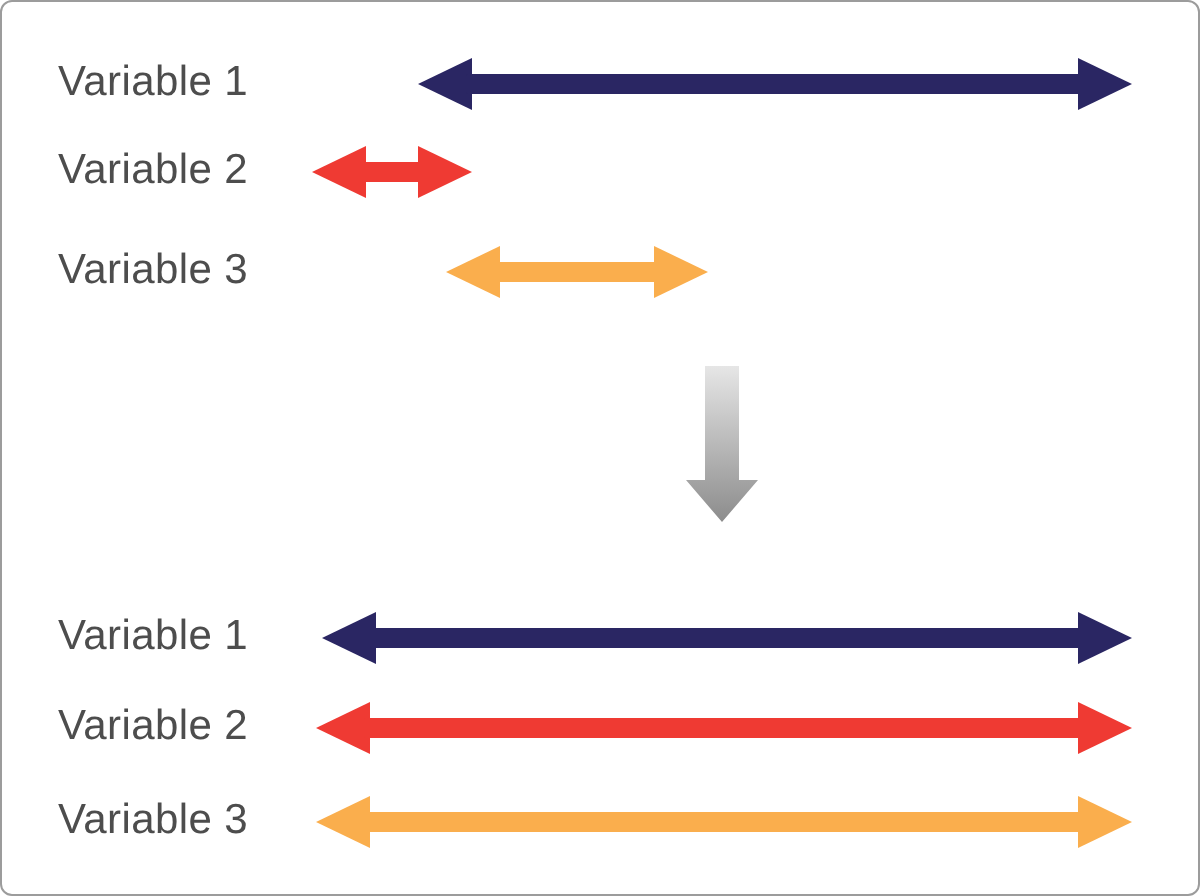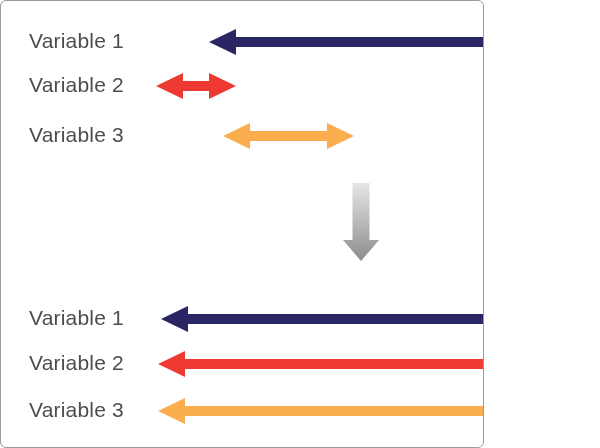--- a/index.html
+++ b/index.html
@@ -3,21 +3,21 @@
 <meta charset="utf-8">
 <style>
   html, body {
     margin: 0;
     padding: 0;
     background: #ffffff;
     font-family: "Liberation Sans", "DejaVu Sans", sans-serif;
   }
   .canvas {
     position: relative;
-    width: 484px;
+    width: 600px;
     height: 448px;
     box-sizing: border-box;
     background: #ffffff;
     border: 1px solid #9c9c9c;
     border-radius: 6px;
     overflow: hidden;
   }
   .row-label {
     position: absolute;
     font-size: 21px;

